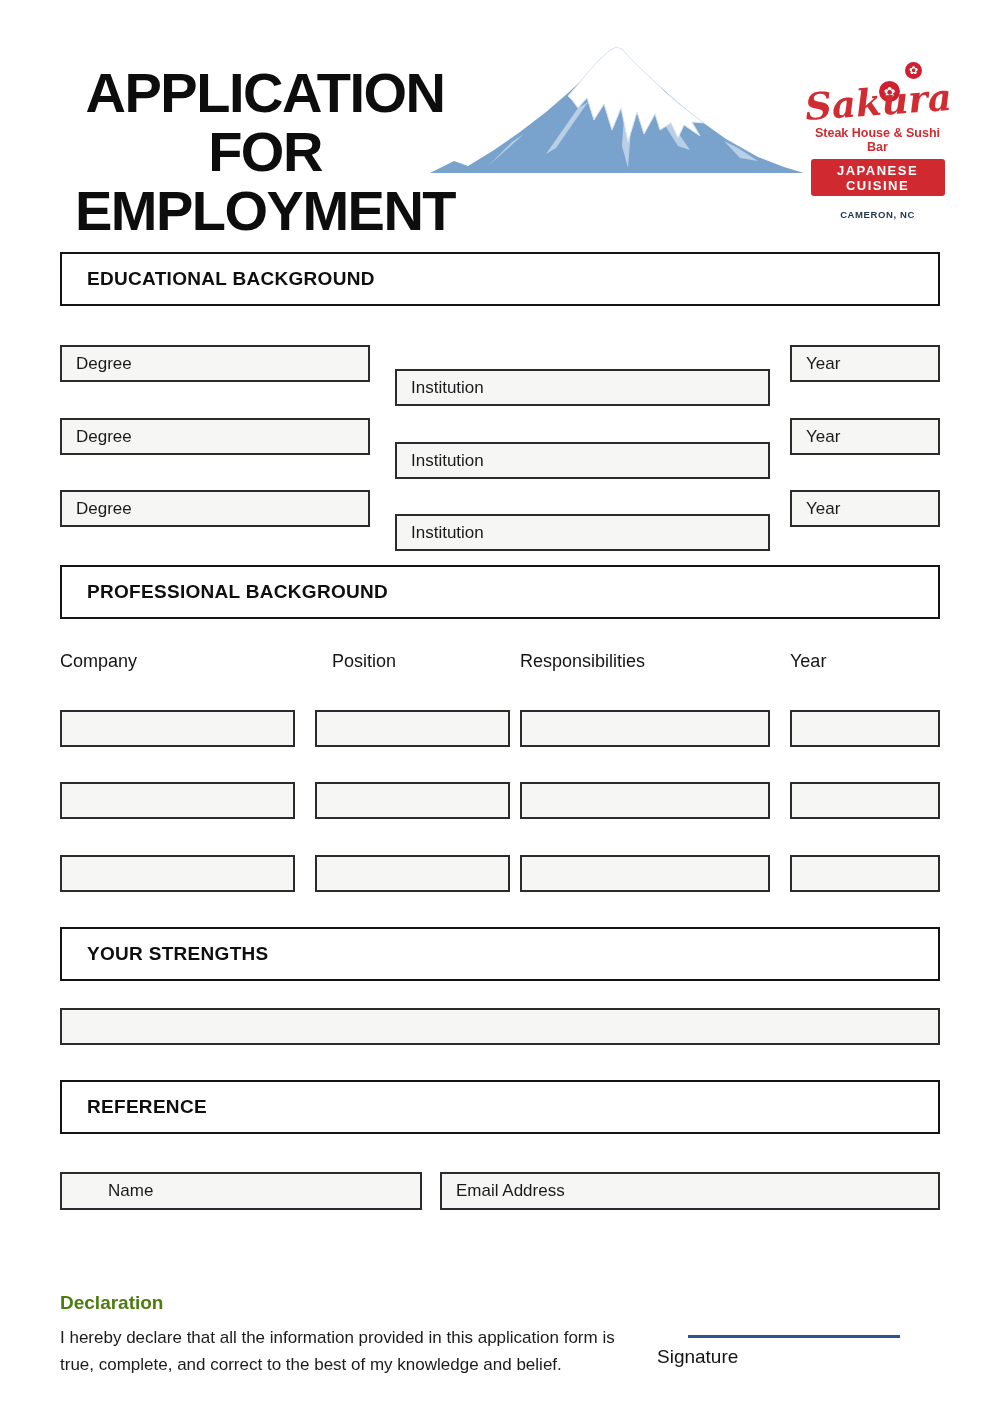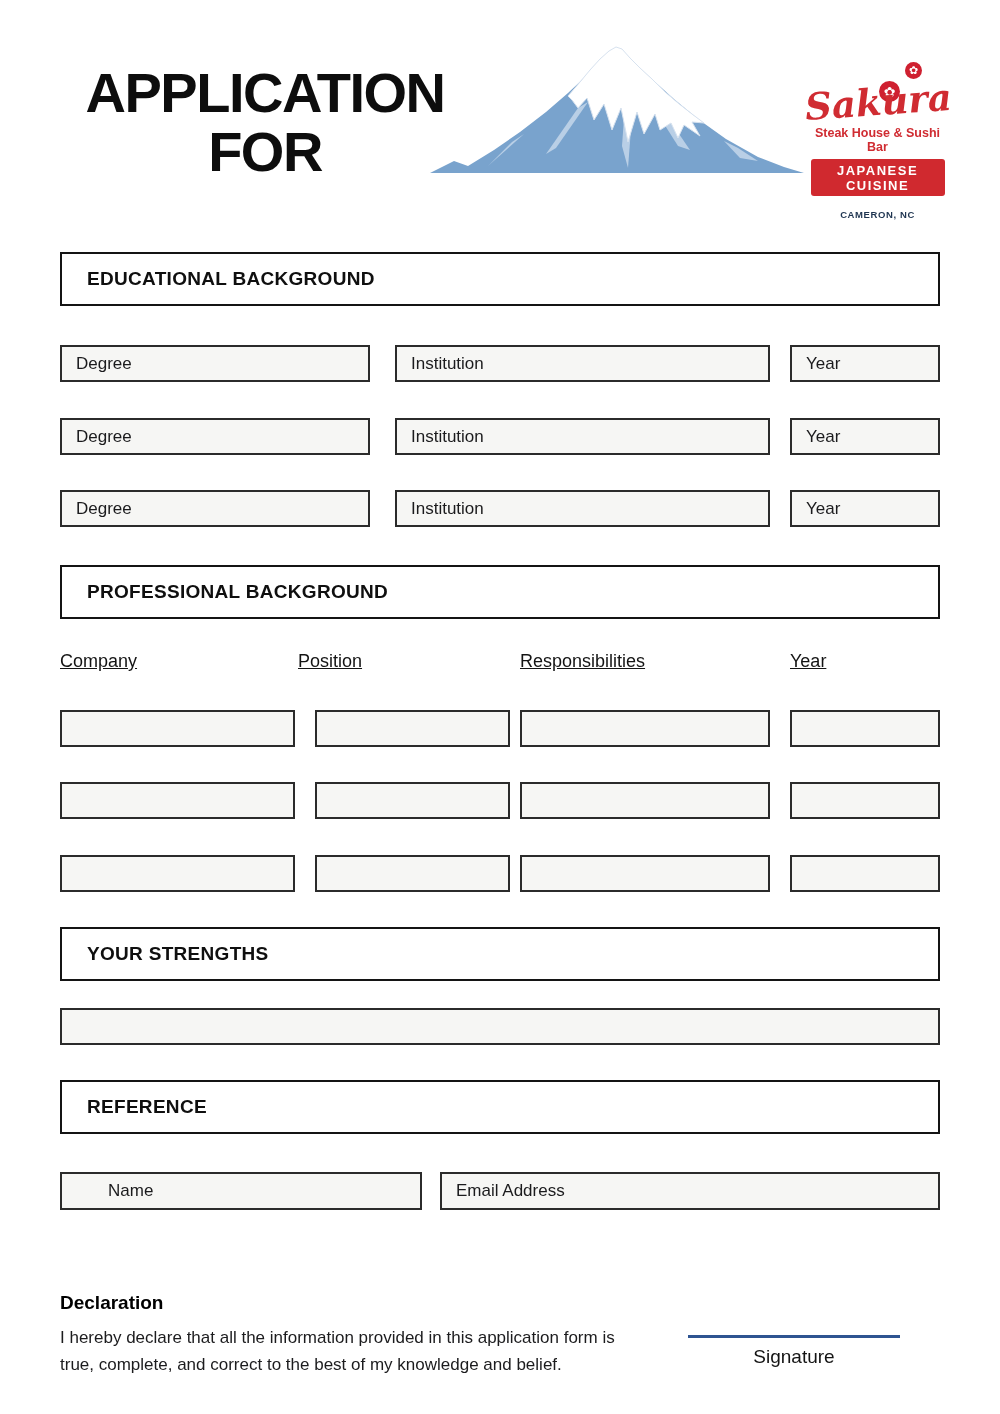--- a/index.html
+++ b/index.html
@@ -27,47 +27,48 @@
   
   .sbox { position:absolute; left:60px; width:880px; height:54px; border:2px solid #141414;
           background:#fff; display:flex; align-items:center; padding-left:25px;
           font-weight:700; font-size:19px; letter-spacing:.3px; color:#0f0f0f; }
   .sbox-edu { top:252px; } .sbox-pro { top:565px; } .sbox-str { top:927px; } .sbox-ref { top:1080px; }
 
   
   .f { position:absolute; height:37px; background:#f6f6f4; border:2px solid #2b2b2b;
        font-family:"Liberation Sans", sans-serif; font-size:17px; color:#1b1b1d; padding:0 14px; outline:none; }
   .f::placeholder { color:#1b1b1d; opacity:1; }
-  .c1 { left:60px; width:310px; } .c2 { left:395px; width:375px; } .c3 { left:790px; width:150px; }
+  .c1 { left:60px; width:310px; } .c2 { left:395px; width:375px;margin-top:24px; } .c3 { left:790px; width:150px; }
   .e1 { top:345px; } .e2 { top:418px; } .e3 { top:490px; }
   .pc1 { left:60px; width:235px; } .pc2 { left:315px; width:195px; }
   .pc3 { left:520px; width:250px; } .pc4 { left:790px; width:150px; }
   .p1 { top:710px; } .p2 { top:782px; } .p3 { top:855px; }
-  .collabel { position:absolute; top:651px; font-size:18px; color:#141414;text-decoration:underline; }
-  .lab1 { left:60px; } .lab2 { left:298px; } .lab3 { left:520px; } .lab4 { left:790px; }
+  .collabel { position:absolute; top:651px; font-size:18px; color:#141414; }
+  .lab1 { left:60px; } .lab2 { left:332px; } .lab3 { left:520px; } .lab4 { left:790px; }
 
   .str-field { left:60px; top:1008px; width:880px; }
   .name-field { left:60px; top:1172px; width:362px; height:38px;padding-left:46px; }
   .email-field { left:440px; top:1172px; width:500px; height:38px; }
 
   
-  .dec-head { position:absolute; left:60px; top:1292px; font-size:19px; font-weight:700; color:#000000; }
+  .dec-head { position:absolute; left:60px; top:1292px; font-size:19px; font-weight:700; color:#4d7c0f; }
   .dec-text { position:absolute; left:60px; top:1324px; width:585px; font-size:17px;
               line-height:1.6; color:#1c1c1e; }
   .sig-line { position:absolute; left:688px; top:1335px; width:212px; border-top:3px solid #2e5491; }
-  .sig-label { position:absolute; left:688px; top:1346px; width:212px; text-align:center;
+  .sig-label { position:absolute; left:657px; top:1346px; width:212px; 
                font-size:19px; color:#141414; }
 </style>
 </head>
 <body>
 
 <div class="page">
 
   <div class="title">
     <div>APPLICATION FOR</div>
+    <div>EMPLOYMENT</div>
   </div>
 
   <svg class="mountain" viewBox="0 0 378 130" preserveAspectRatio="none" aria-hidden="true">
     <path fill="#79a3cd" d="M2 127 L26 115 L40 120 L66 104 L92 86 L118 66 L140 47 L158 30 L172 17 L183 8 L190 5 L198 11 L210 21 L226 35 L246 53 L270 73 L298 93 L330 111 L356 121 L376 127 Z"></path>
     <path fill="#b9cfe6" d="M84 96 L96 88 L60 120 Z"></path>
     <path fill="#b9cfe6" d="M150 62 L160 56 L128 102 L118 108 Z"></path>
     <path fill="#b9cfe6" d="M196 72 L204 70 L200 122 L194 100 Z"></path>
     <path fill="#b9cfe6" d="M226 62 L236 66 L262 104 L250 100 Z"></path>
     <path fill="#b9cfe6" d="M296 95 L310 102 L330 115 L312 112 Z"></path>
     <path fill="#ffffff" stroke="#d7e2ef" stroke-width="1" d="M140 50 L152 36 L162 24 L172 13 L181 5 L188 1 L194 3 L202 12 L212 22 L224 33 L236 45 L250 57 L264 68 L276 77 L264 76 L272 90 L256 79 L250 92 L243 77 L232 84 L227 68 L216 88 L209 66 L200 96 L193 62 L184 84 L176 58 L166 74 L159 52 L150 62 L144 54 Z"></path>

